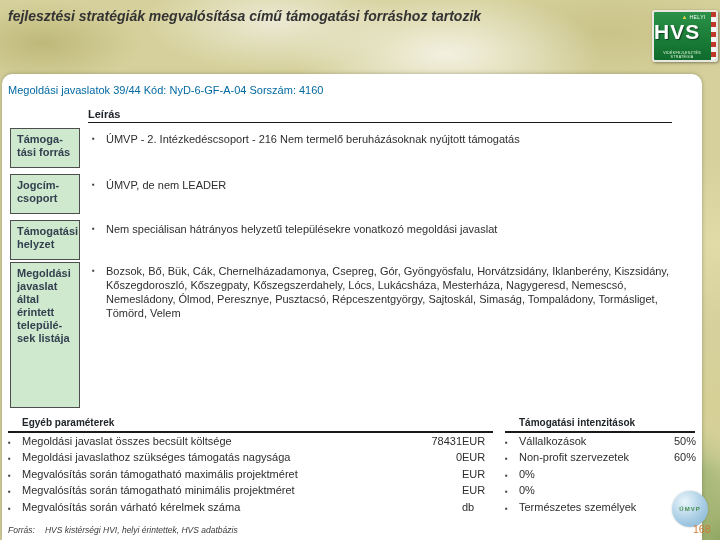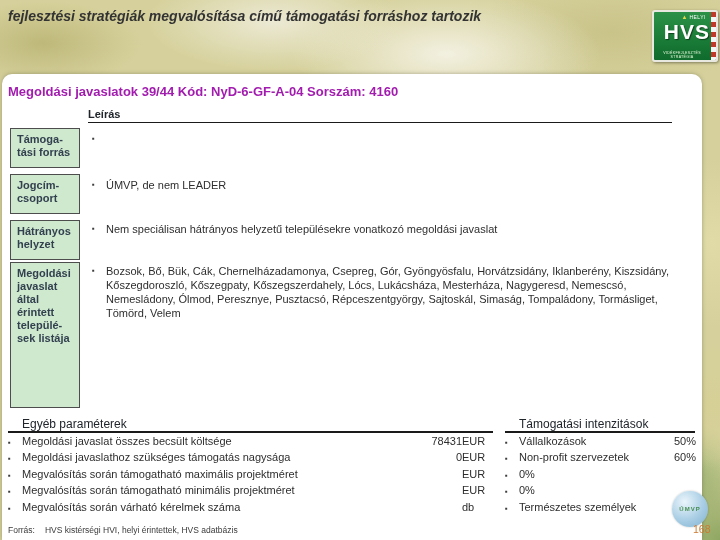--- a/index.html
+++ b/index.html
@@ -40,66 +40,66 @@
     overflow:hidden;
   }
   .hvs-stripe{
     position:absolute;right:0;top:0;width:5px;height:100%;
     background:repeating-linear-gradient(180deg,#c0392b 0 5px,#f5f5f5 5px 10px);
   }
   .hvs-top{position:absolute;left:4px;top:2px;width:48px;display:flex;align-items:center;justify-content:flex-end;gap:2px;}
   .hvs-tree{font-size:6px;color:#e8d44d;line-height:6px;}
   .hvs-helyi{font-size:5px;color:#ffffff;letter-spacing:.5px;}
   .hvs-main{
-    position:absolute;left:0;top:9px;width:56px;text-align:right;
+    position:absolute;left:0;top:9px;width:56px;text-align:left;
     font-size:21px;font-weight:bold;color:#ffffff;letter-spacing:1px;line-height:22px;
     text-shadow:1px 1px 1px rgba(0,0,0,.5);
   }
   .hvs-bottom{
     position:absolute;left:0;bottom:1px;width:56px;text-align:center;
     font-size:3.6px;color:#eafadf;letter-spacing:.3px;
   }
   
   .doc-title{
     position:absolute;left:8px;top:84px;width:650px;
-    font-size:13px;font-weight:bold;color:#a21caf;
+    font-size:11px;font-weight:normal;color:#0369a1;
   }
   .leiras-heading{
     position:absolute;left:88px;top:108px;font-size:11px;font-weight:bold;color:#20252b;
   }
   .leiras-rule{position:absolute;left:88px;top:122px;width:584px;height:1px;background:#1a1a1a;}
   
   .side-box{
     position:absolute;left:10px;width:70px;box-sizing:border-box;
     background:#cfe9cf;border:1px solid #4d4d4d;
     padding:4px 2px 4px 6px;
     font-size:11px;font-weight:bold;color:#33414f;line-height:13px;
   }
   
   .desc-item{
     position:absolute;left:92px;width:578px;display:flex;
     font-size:11px;color:#2e2e2e;line-height:14px;
   }
   .bu{flex:0 0 14px;font-size:8px;line-height:14px;color:#3c3c3c;}
   
-  .sec-heading{position:absolute;font-size:12px;font-weight:normal;color:#20252b;padding-left:14px;}
+  .sec-heading{position:absolute;font-size:10px;font-weight:bold;color:#20252b;padding-left:14px;}
   .sec-rule{position:absolute;height:1.6px;background:#1a1a1a;}
   
   .plist{position:absolute;left:8px;top:435px;width:486px;}
   .prow{display:flex;align-items:baseline;height:16.4px;font-size:11px;color:#2e2e2e;}
   .plabel{flex:1;}
   .pval{text-align:right;}
   .punit{flex:0 0 32px;text-align:left;}
   .ilist{position:absolute;left:505px;top:435px;width:191px;}
   .irow{display:flex;align-items:baseline;height:16.4px;font-size:11px;color:#2e2e2e;}
   .ilabel{flex:1;}
   .ival{text-align:right;}
   
   .footer-source{
-    position:absolute;left:8px;top:525px;font-size:8.5px;color:#3a3a3a;display:flex;gap:10px;
+    position:absolute;left:8px;top:525px;font-size:8.5px;color:#3a3a3a;display:flex;gap:10px;font-style:italic;
   }
   .globe{
     position:absolute;left:672px;top:491px;width:36px;height:36px;border-radius:50%;
     background:radial-gradient(circle at 35% 30%,#eaf5fb,#a8cde4 55%,#7fb0d0);
     box-shadow:0 0 2px rgba(0,0,0,.25);
     display:flex;align-items:center;justify-content:center;
   }
   .globe-text{font-size:6px;font-weight:bold;color:#2e7d32;letter-spacing:1px;opacity:.85;}
   .page-number{
     position:absolute;left:693px;top:523px;font-size:10.5px;color:#cc7a33;
@@ -127,25 +127,26 @@
 
   <div class="white-panel"></div>
 
   <div class="doc-title">Megoldási javaslatok 39/44 Kód: NyD-6-GF-A-04 Sorszám: 4160</div>
 
   <div class="leiras-heading">Leírás</div>
   <div class="leiras-rule"></div>
 
   <div class="side-box" style="top:128px;min-height:40px;">Támoga-tási forrás</div>
   <div class="side-box" style="top:174px;min-height:40px;">Jogcím-csoport</div>
-  <div class="side-box" style="top:220px;min-height:40px;">Hátrányos helyzet</div>
+  <div class="side-box" style="top:220px;min-height:40px;">Támogatási helyzet</div>
   <div class="side-box" style="top:262px;height:146px;">Megoldási javaslat által érintett települé-sek listája</div>
 
   <div class="desc-item" style="top:132px;">
     <span class="bu">▪</span>
+    <span>ÚMVP - 2. Intézkedéscsoport - 216 Nem termelő beruházásoknak nyújtott támogatás</span>
   </div>
   <div class="desc-item" style="top:178px;">
     <span class="bu">▪</span>
     <span>ÚMVP, de nem LEADER</span>
   </div>
   <div class="desc-item" style="top:222px;">
     <span class="bu">▪</span>
     <span>Nem speciálisan hátrányos helyzetű településekre vonatkozó megoldási javaslat</span>
   </div>
   <div class="desc-item" style="top:264px;">

